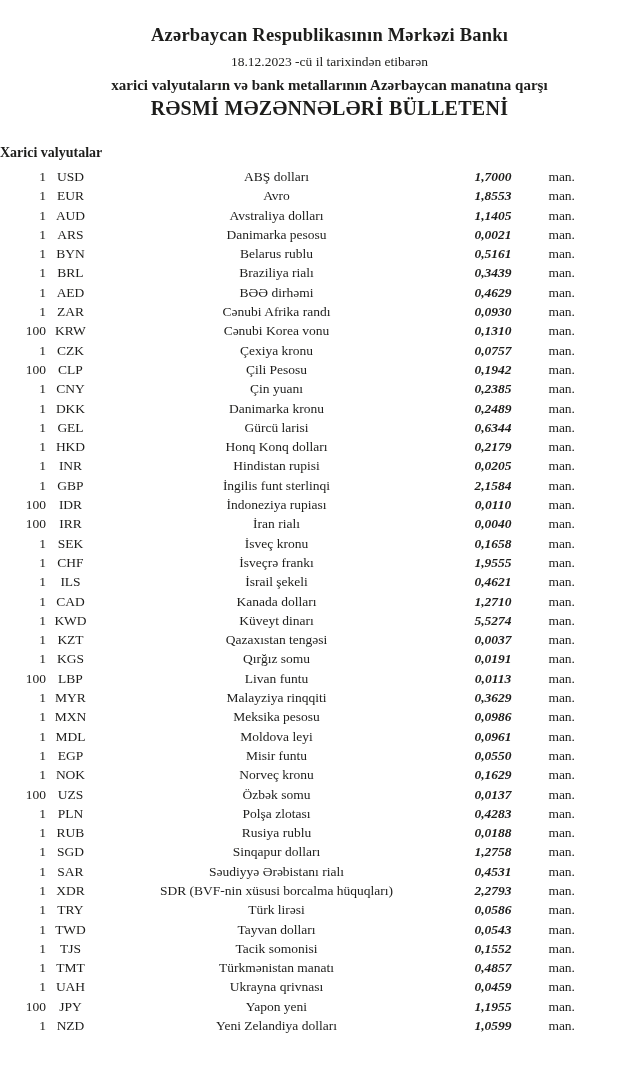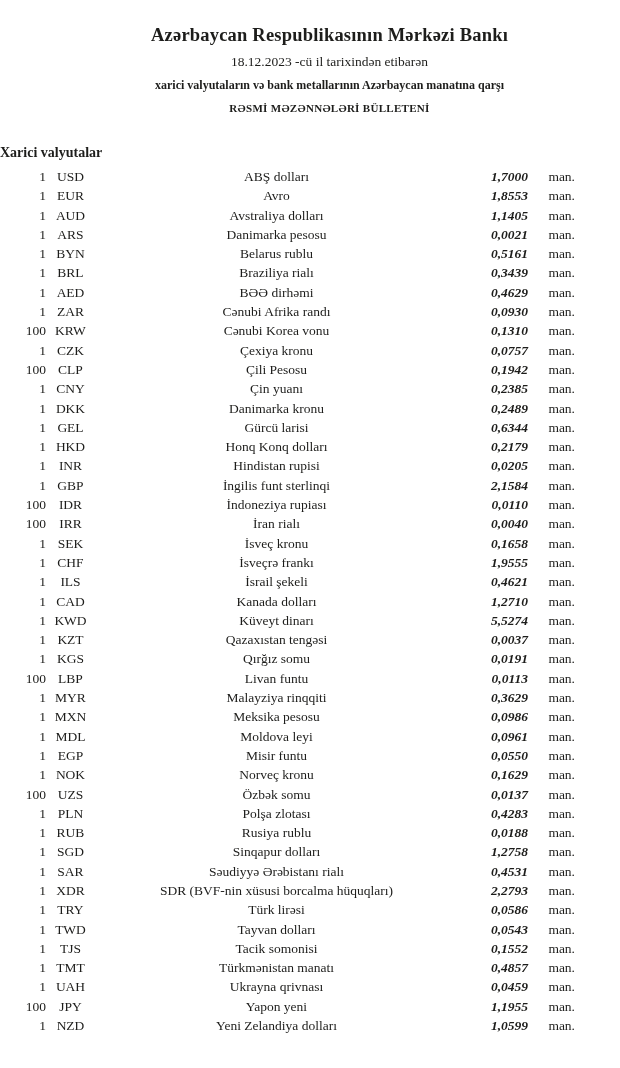--- a/index.html
+++ b/index.html
@@ -27,27 +27,27 @@
     line-height: 24px;
     letter-spacing: 0.2px;
   }
   .date-line {
     font-size: 13.5px;
     font-weight: normal;
     line-height: 20px;
     margin-top: 5px;
   }
   .scope-line {
-    font-size: 12px;
+    font-size: 15px;
     font-weight: bold;
     line-height: 21px;
     margin-top: 3px;
   }
   .bulletin-title {
-    font-size: 11px;
+    font-size: 20px;
     font-weight: bold;
     line-height: 21px;
     margin-top: 2px;
     letter-spacing: 0.3px;
   }
   .section-title {
     font-size: 14px;
     font-weight: bold;
     margin-top: 25px;
     line-height: 18px;
@@ -70,21 +70,21 @@
   .rate-row .code {
     text-align: center;
   }
   .rate-row .name {
     text-align: center;
     padding-left: 2px;
     white-space: nowrap;
     overflow: hidden;
   }
   .rate-row .rate {
-    text-align: right;
+    text-align: center;
     font-weight: bold;
     font-style: italic;
   }
   .rate-row .unit {
     text-align: right;
   }
 </style>
 </head>
 <body>
 

